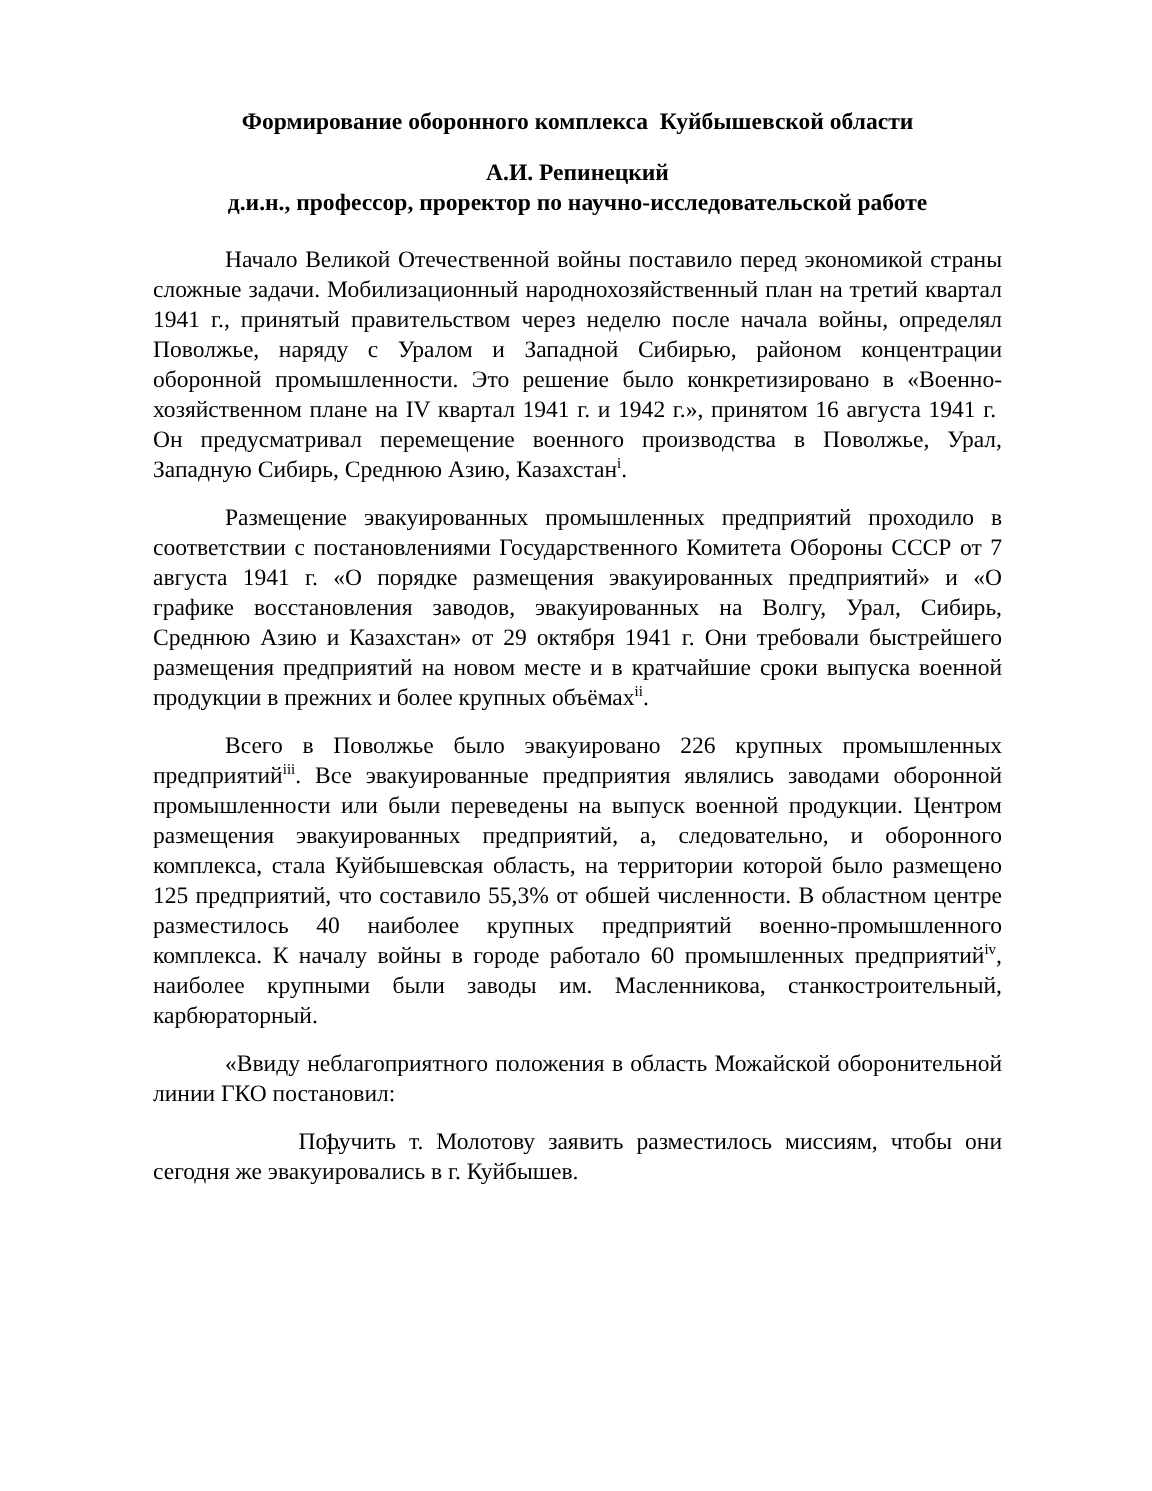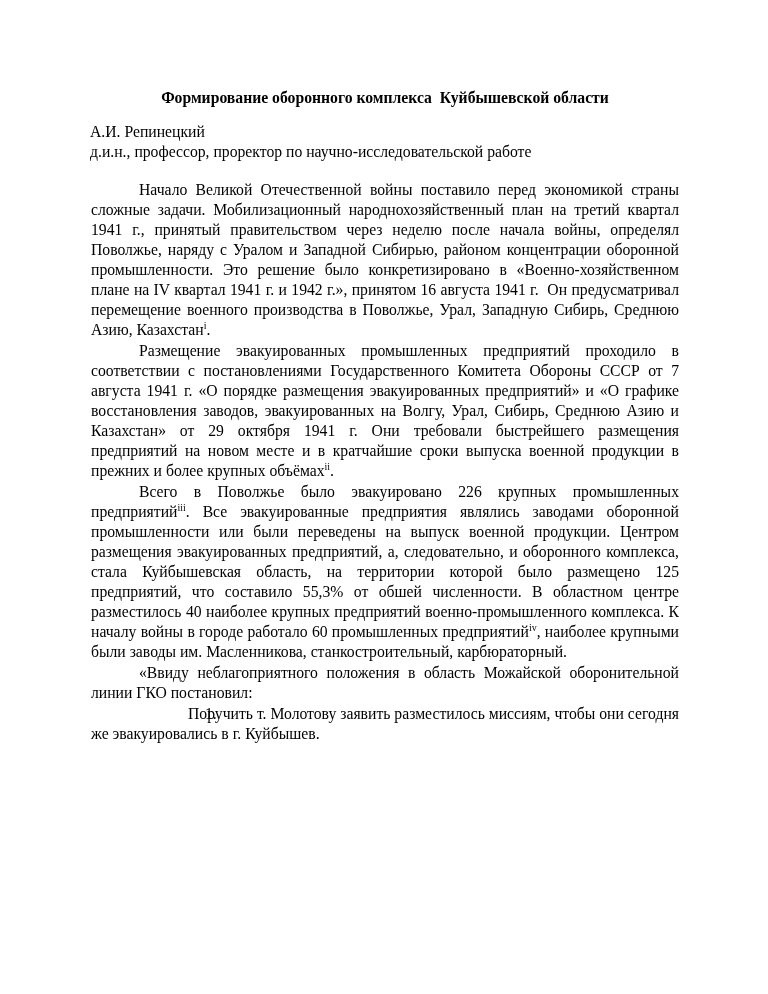--- a/index.html
+++ b/index.html
@@ -7,39 +7,39 @@
     width: 768px;
     height: 994px;
     background: #ffffff;
     color: #000000;
     font-family: "Liberation Serif", "DejaVu Serif", serif;
     overflow: hidden;
   }
   .page {
     position: absolute;
     left: 90px;
-    top: 88px;
+    top: 72px;
     width: 590px;
     font-size: 15.7px;
     line-height: 20px;
   }
   .doc-title {
     margin: 0;
     font-size: inherit;
     font-weight: 700;
     text-align: center;
   }
   .authors {
     margin: 14px 0 0 0;
-    font-weight: 400;
-    text-align: left;
+    font-weight: 700;
+    text-align: center;
   }
   .body-text { margin-top: 18px; }
   .para {
-    margin: 1px;
+    margin: 12px;
     text-align: justify;
     text-indent: 48px;
   }
   .para.numbered { text-indent: 57px; }
   .list-num {
     display: inline-block;
     width: 40px;
   }
   sup.fn {
     font-size: 10px;

